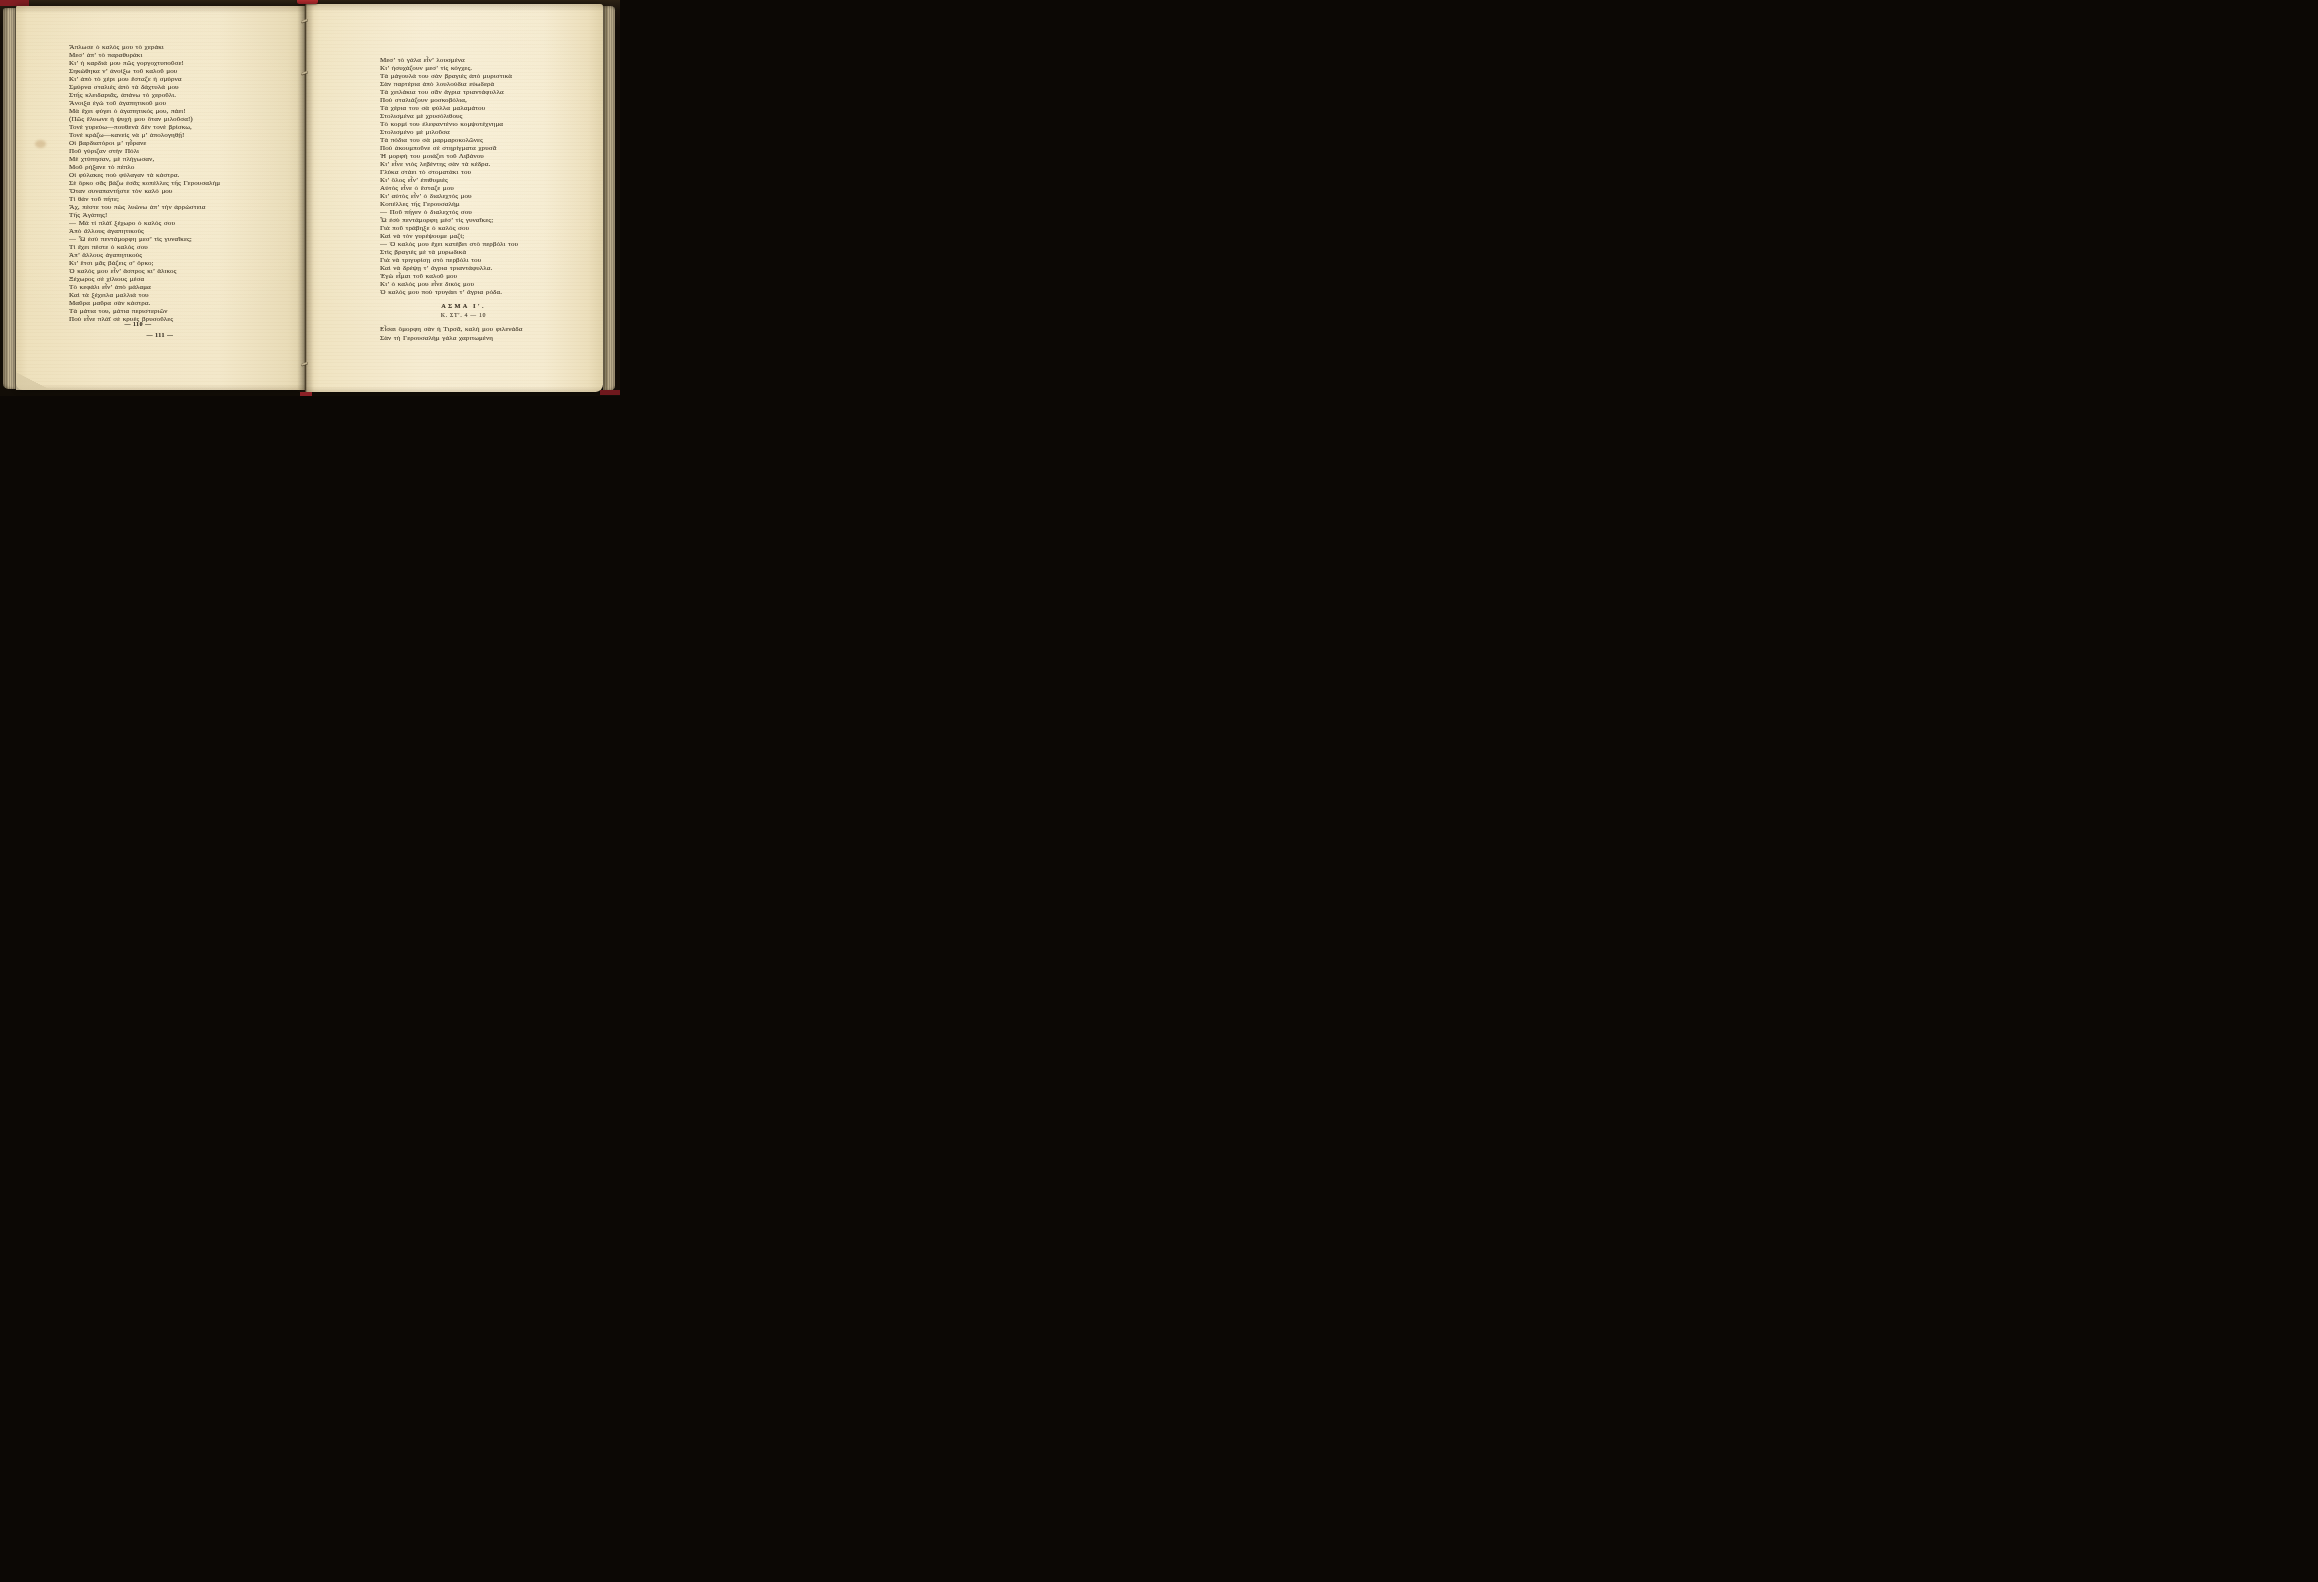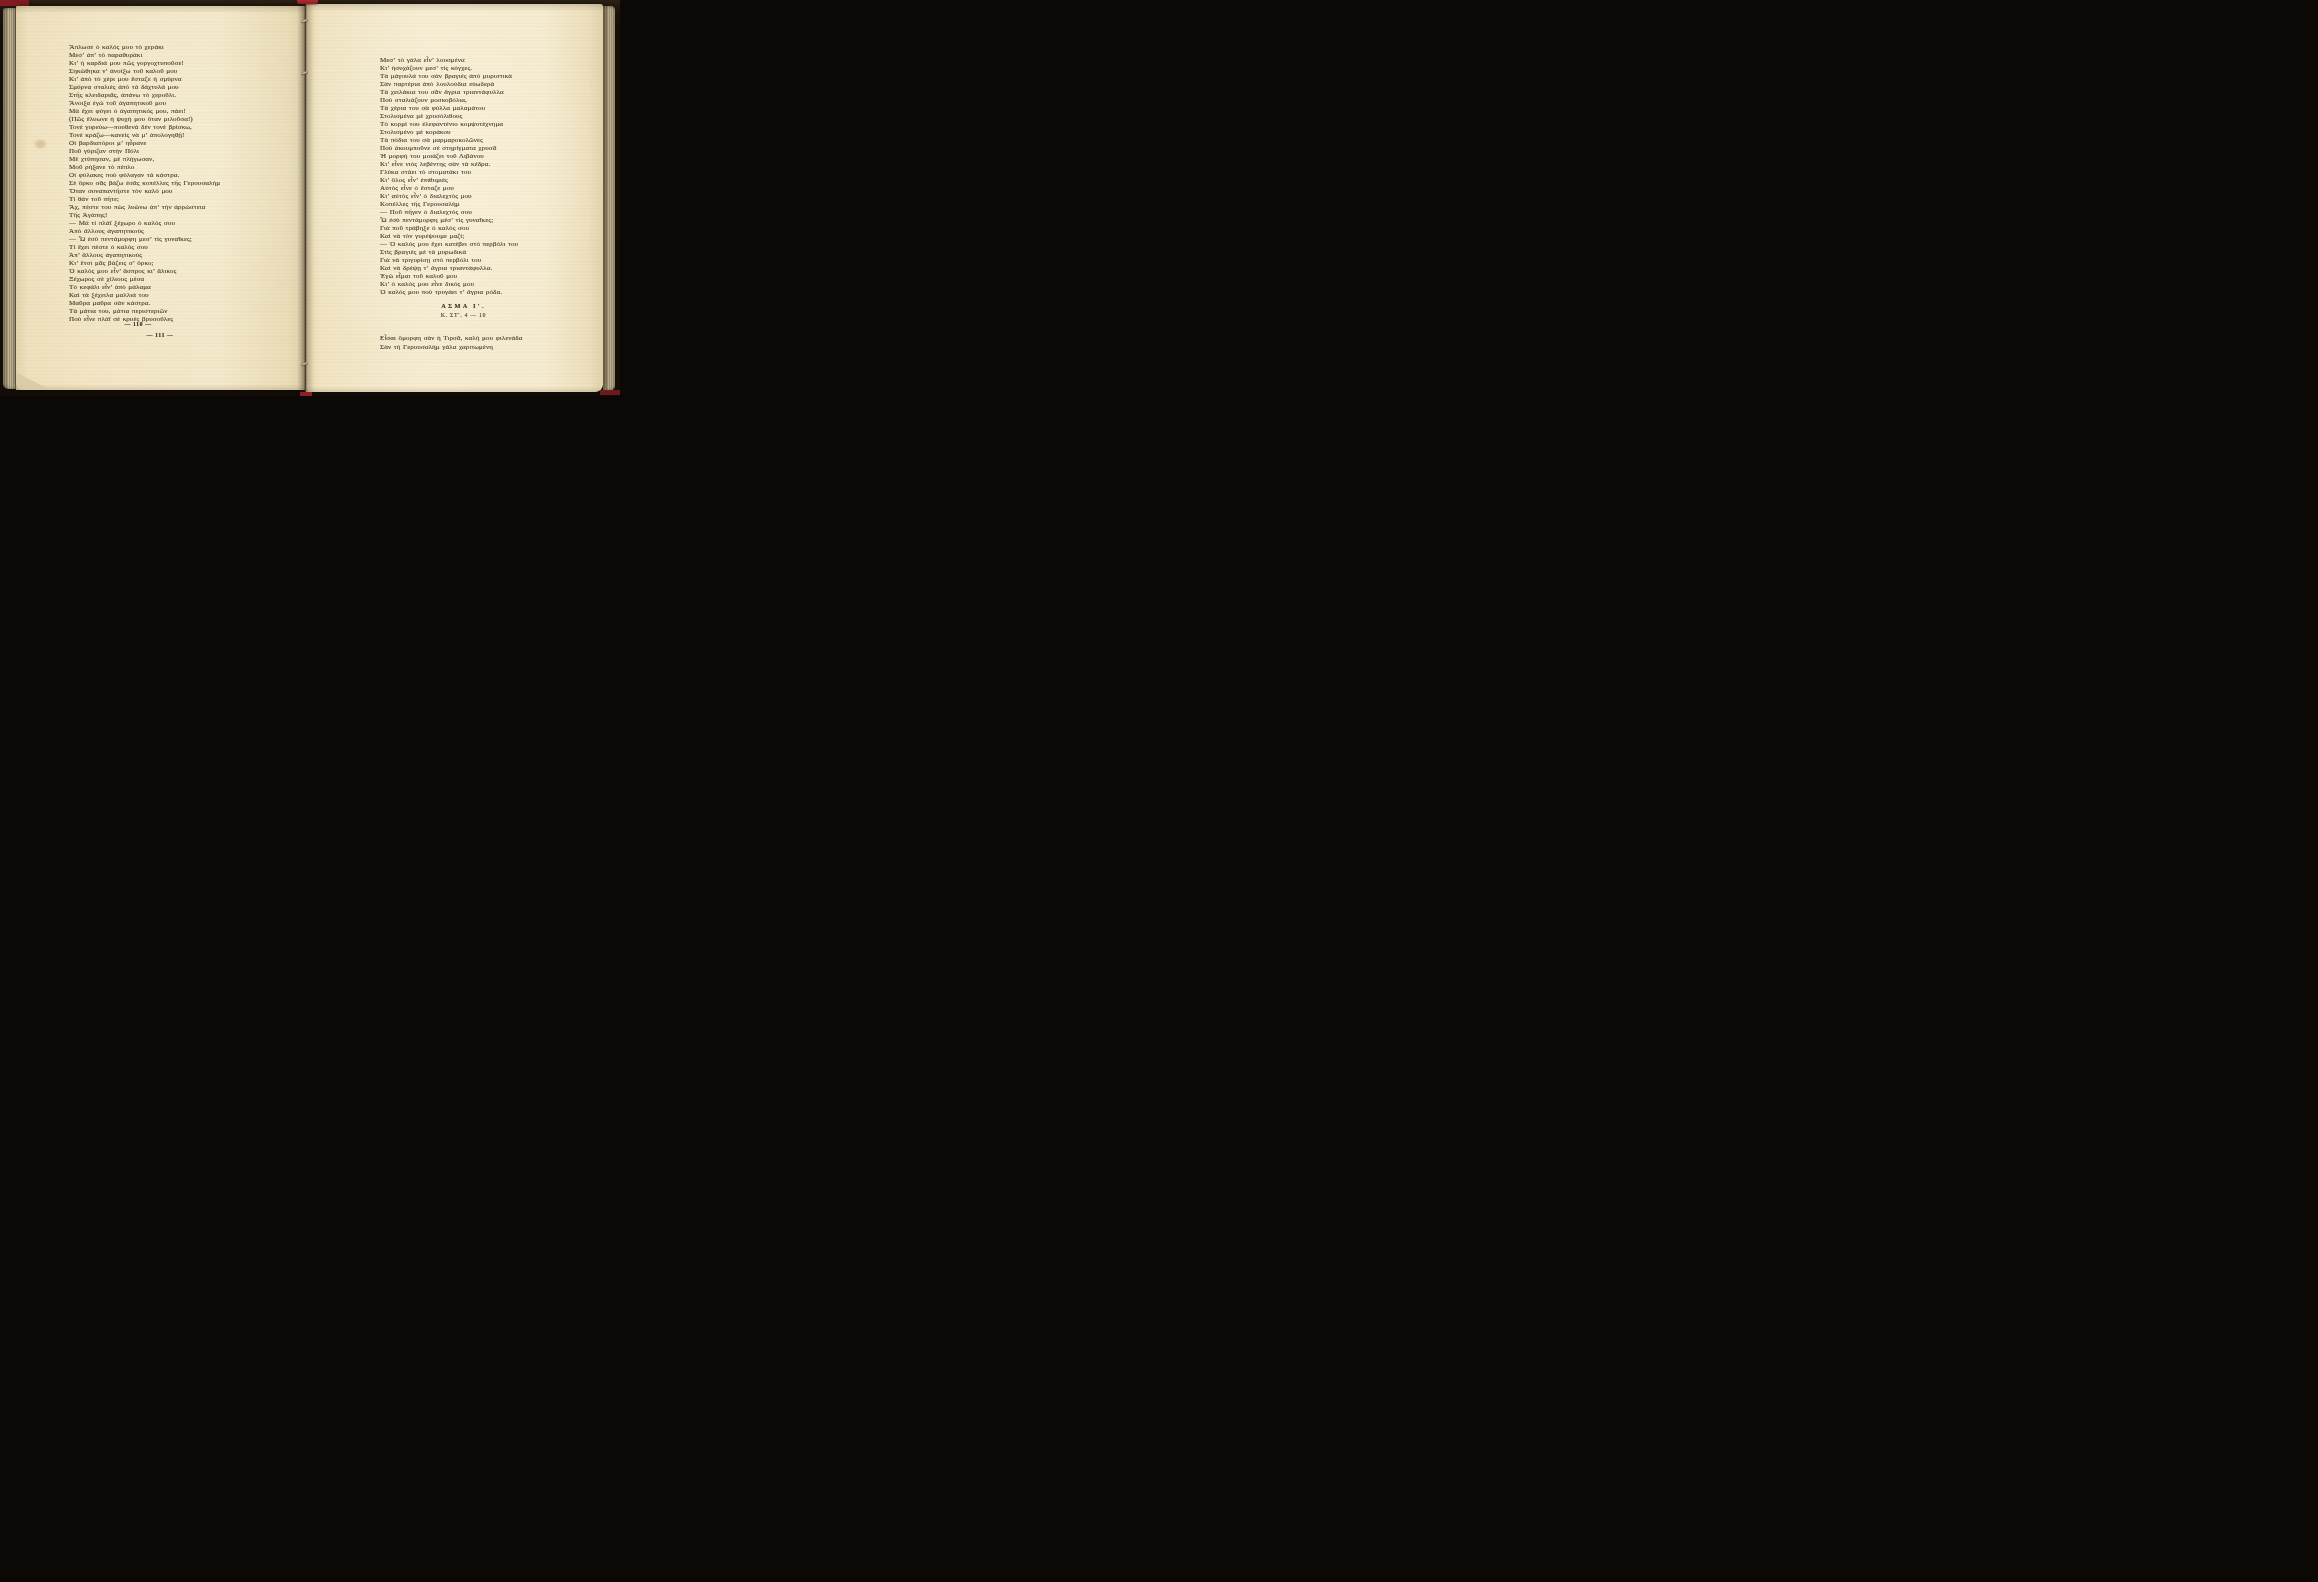--- a/index.html
+++ b/index.html
@@ -82,21 +82,21 @@
   .song-heading {
     width:167px; text-align:center; font-weight:bold; font-size:6.3px; line-height:8.3px;
     letter-spacing:2.3px; margin-top:5.6px; color:#42392c;
     text-shadow:0.1px 0.1px 0.1px rgba(66,57,44,.5);
   }
   .song-subheading {
     width:167px; text-align:center; font-size:5.8px; line-height:7.4px;
     letter-spacing:0.7px; margin-top:1.9px; color:#45"3c2f";
     color:#453c2f; text-shadow:0.1px 0.1px 0.1px rgba(66,57,44,.4);
   }
-  .after-lines { margin-top:15px; }
+  .after-lines { margin-top:6px; }
   .after-lines .poem-line { line-height:8.8px; }
   .page-number {
     position:absolute; width:56px; text-align:center; font-weight:bold;
     font-size:6px; color:#3f372b; letter-spacing:0.5px;
     text-shadow:0.1px 0.1px 0.1px rgba(60,52,40,.5);
   }
   .page-number.pn-left  { left:110px; top:321px; }
   .page-number.pn-right { left:132px; top:332px; }
 </style>
 </head>
@@ -165,21 +165,21 @@
     <div class="lines">
         <div class="poem-line">Μεσ’ τὸ γάλα εἶν’ λουσμένα</div>
         <div class="poem-line">Κι’ ἡσυχάζουν μεσ’ τὶς κόγχες.</div>
         <div class="poem-line">Τὰ μάγουλά του σὰν βραγιὲς ἀπὸ μυριστικὰ</div>
         <div class="poem-line">Σὰν παρτέρια ἀπὸ λουλούδια εὐωδερὰ</div>
         <div class="poem-line">Τὰ χειλάκια του σᾶν ἄγρια τριαντάφυλλα</div>
         <div class="poem-line">Ποὺ σταλιάζουν μοσκοβόλια,</div>
         <div class="poem-line">Τὰ χέρια του σὰ φύλλα μαλαμάτου</div>
         <div class="poem-line">Στολισμένα μὲ χρυσόλιθους</div>
         <div class="poem-line">Τὸ κορμί του ἐλεφαντένιο κομψοτέχνημα</div>
-        <div class="poem-line">Στολισμένο μὲ κοράκου</div>
+        <div class="poem-line">Στολισμένο μὲ μιλοῦσα</div>
         <div class="poem-line">Τὰ πόδια του σὰ μαρμαροκολῶνες</div>
         <div class="poem-line">Ποὺ ἀκουμποῦνε σὲ στηρίγματα χρυσᾶ</div>
         <div class="poem-line">Ἡ μορφή του μοιάζει τοῦ Λιβάνου</div>
         <div class="poem-line">Κι’ εἶνε νιὸς λεβέντης σὰν τὰ κέδρα.</div>
         <div class="poem-line">Γλύκα στάει τὸ στοματάκι του</div>
         <div class="poem-line">Κι’ ὅλος εἶν’ ἐπιθυμιὲς</div>
         <div class="poem-line">Αὐτὸς εἶνε ὁ ἔσταζε μου</div>
         <div class="poem-line">Κι’ αὐτὸς εἶν’ ὁ διαλεχτός μου</div>
         <div class="poem-line">Κοπέλλες τῆς Γερουσαλὴμ</div>
         <div class="poem-line">— Ποῦ πῆγεν ὁ διαλεχτός σου</div>

